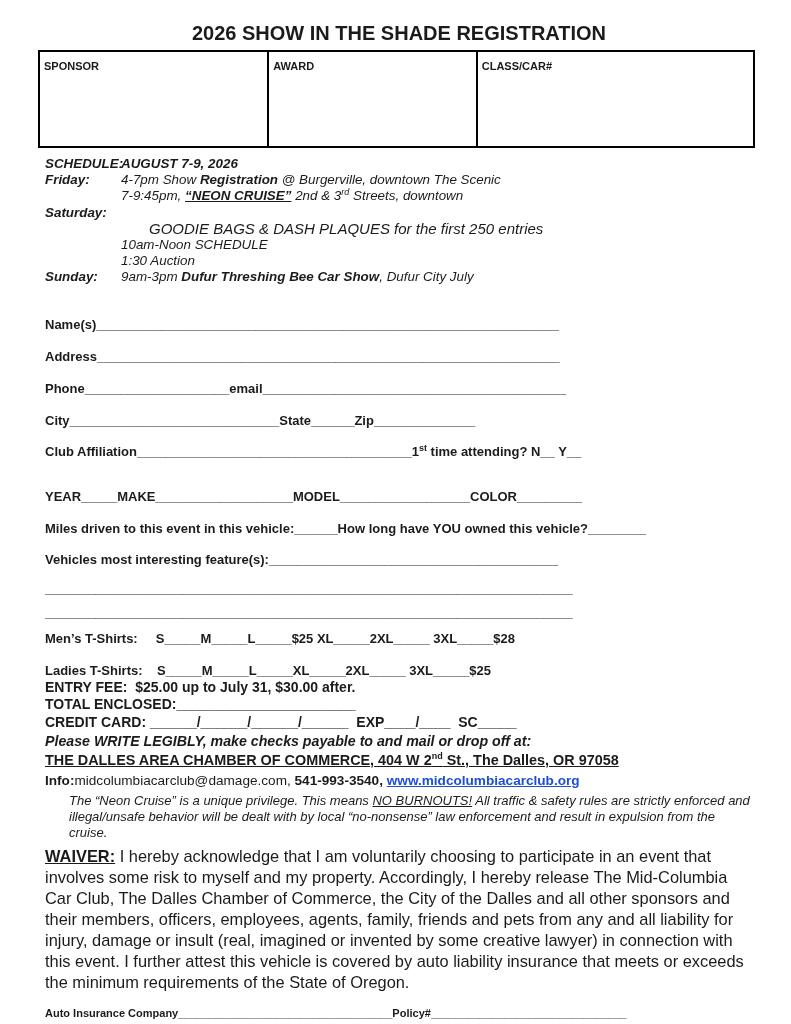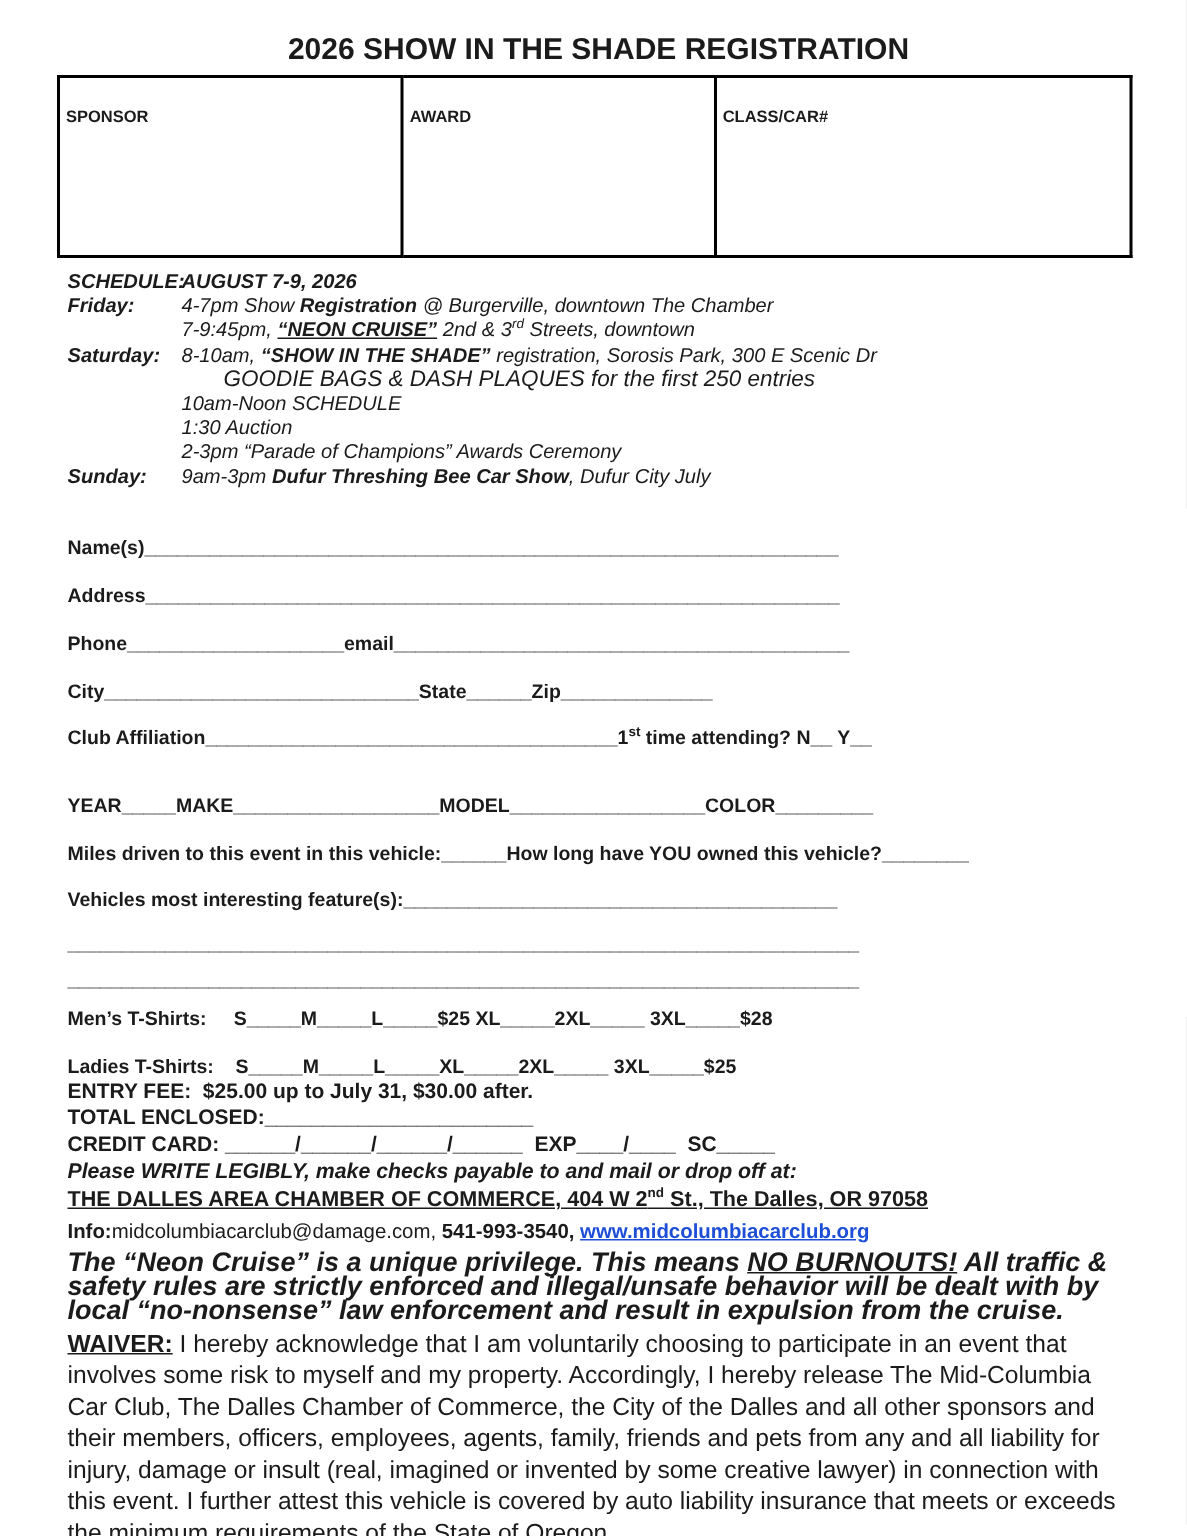--- a/index.html
+++ b/index.html
@@ -5,21 +5,21 @@
   html,body { margin:0; padding:0; background:#e8e8e8; }
   .page {
     width:791px; height:1024px; background:#ffffff; margin:0 auto;
     font-family:"Liberation Sans", sans-serif; color:#1b1b1b;
     overflow:hidden; box-sizing:border-box; padding:22px 38px 0 45px;
   }
   .title { text-align:center; font-size:20px; font-weight:bold; letter-spacing:0px; margin-bottom:5px; }
   .htable { border-collapse:collapse; width:717px; margin-left:-7px; table-layout:fixed; }
   .htable td {
     border:2px solid #000; height:78px; vertical-align:top;
-    font-size:11px; font-weight:bold; padding:20px 4px; letter-spacing:0px;margin-left:48px;
+    font-size:11px; font-weight:bold; padding:8px 4px; letter-spacing:0px;margin-left:48px;
   }
   .c1 { width:32%; } .c2 { width:29%; } .c3 { width:39%; }
 
   .schedule { margin-top:8px; font-size:13.4px; line-height:16.2px;font-style:italic; }
   .srow { display:grid; grid-template-columns:76px 1fr; }
   .day { font-weight:bold; }
   .b { font-weight:bold; }
   .bu { font-weight:bold; text-decoration:underline; }
   .goodie { font-size:15px; padding-left:28px; }
   sup { font-size:9px; line-height:0; }
@@ -28,21 +28,21 @@
   .m19 { margin-top:19px; } .m18 { margin-top:18px; } .m20 { margin-top:32px; }
   .m16 { margin-top:16px; } .m13 { margin-top:13px; } .m11 { margin-top:11px; }
   .m4  { margin-top:4px; }  .m5  { margin-top:5px; }
 
   .fee   { font-size:14px; }
   .legib { margin-top:5px; font-weight:bold; font-style:italic; font-size:14.2px; line-height:14px; }
   .chamber { margin-top:5px; font-weight:bold; font-size:14.4px; line-height:15px; text-decoration:underline; }
   .infoline { margin-top:6px; font-size:13.6px; line-height:14px; }
   .infoline .plain { font-weight:normal; }
   .link { color:#1d4ed8; font-weight:bold; text-decoration:underline; }
-  .neon { margin-top:5px; font-weight:bold; font-style:italic; font-size:18px; line-height:16px; }
+  .neon { margin-top:5px; font-weight:normal; font-style:italic; font-size:13px; line-height:16px;margin-left:24px; }
   .neon .u { text-decoration:underline; }
   .waiver { margin-top:5px; font-size:16.4px; line-height:21px; font-weight:normal; }
   .waiver .wlabel { font-weight:bold; text-decoration:underline; }
   .footer-line { font-weight:bold; font-size:11px; line-height:14px; white-space:pre; }
   .mt-ins { margin-top:13px; }
 </style>
 </head>
 <body>
 
 <div class="page">
@@ -65,45 +65,43 @@
   </tbody>
     </table>
 
   <div class="schedule">
     <div class="srow">
       <span class="day">SCHEDULE:</span>
       <span class="b">AUGUST 7-9, 2026</span>
     </div>
     <div class="srow">
       <span class="day">Friday:</span>
-      <span><span>4-7pm Show </span><span class="b">Registration</span><span> @ Burgerville, downtown The Chamber</span></span>
+      <span><span>4-7pm Show </span><span class="b">Registration</span><span> @ Burgerville, downtown The Scenic</span></span>
     </div>
     <div class="srow">
       <span class="day"></span>
       <span><span>7-9:45pm, </span><span class="bu">“NEON CRUISE”</span><span> 2nd &amp; 3</span><sup>rd</sup><span> Streets, downtown</span></span>
     </div>
     <div class="srow">
       <span class="day">Saturday:</span>
-      <span><span>8-10am, </span><span class="b">“SHOW IN THE SHADE”</span><span> registration, Sorosis Park, 300 E Scenic Dr</span></span>
     </div>
     <div class="srow">
       <span class="day"></span>
       <span class="goodie">GOODIE BAGS &amp; DASH PLAQUES for the first 250 entries</span>
     </div>
     <div class="srow">
       <span class="day"></span>
       <span>10am-Noon SCHEDULE</span>
     </div>
     <div class="srow">
       <span class="day"></span>
       <span>1:30 Auction</span>
     </div>
     <div class="srow">
       <span class="day"></span>
-      <span>2-3pm “Parade of Champions” Awards Ceremony</span>
     </div>
     <div class="srow">
       <span class="day">Sunday:</span>
       <span><span>9am-3pm </span><span class="b">Dufur Threshing Bee Car Show</span><span>, Dufur City July</span></span>
     </div>
   </div>
 
   <div class="fline m20">Name(s)________________________________________________________________</div>
   <div class="fline m19">Address________________________________________________________________</div>
   <div class="fline m19">Phone____________________email__________________________________________</div>

